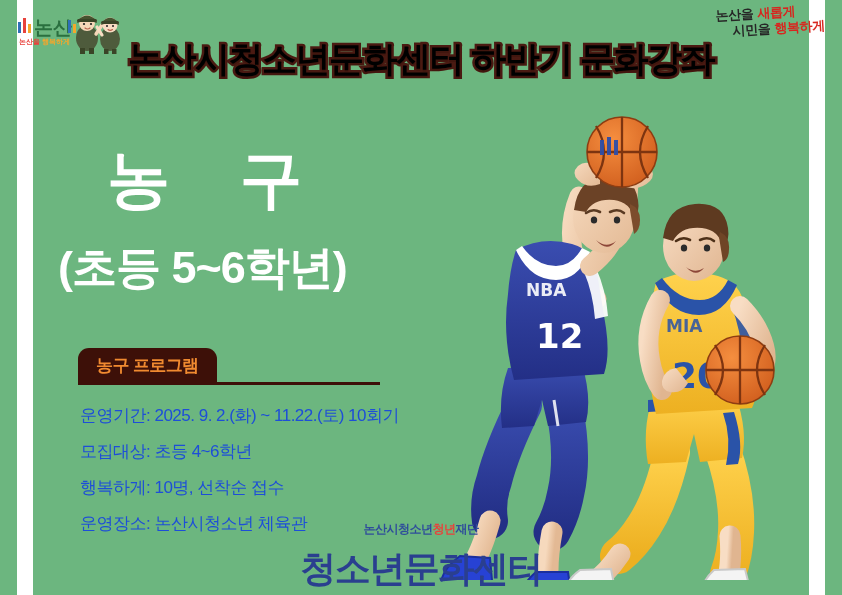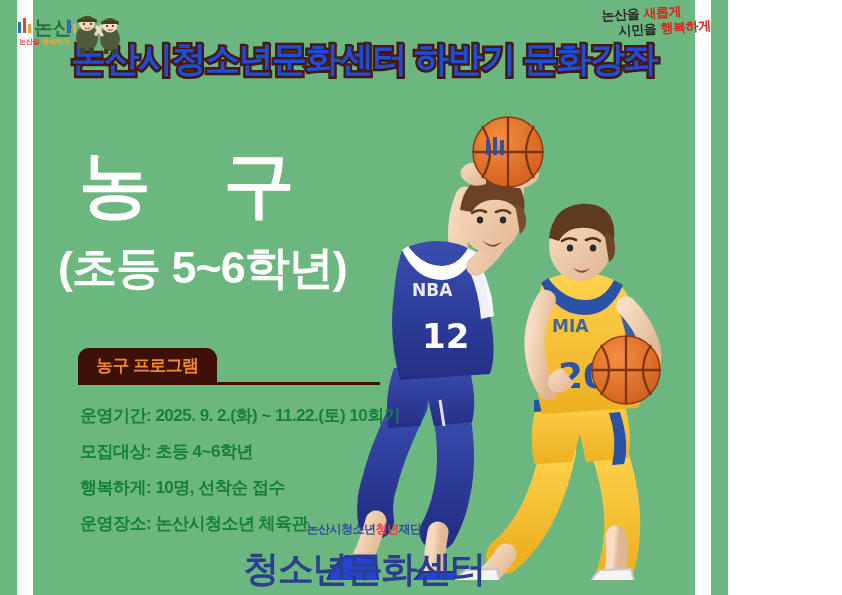--- a/index.html
+++ b/index.html
@@ -2,21 +2,21 @@
 <html lang="ko"><head>
 <meta charset="utf-8">
 <style>
   html, body {
     margin: 0;
     padding: 0;
     background: #ffffff;
   }
   #poster {
     position: relative;
-    width: 728px;
+    width: 842px;
     height: 595px;
     overflow: hidden;
     background: #ffffff;
     font-family: "Liberation Sans", "DejaVu Sans", sans-serif;
   }
   
   .edge-band {
     position: absolute;
     top: 0;
     bottom: 0;
@@ -81,21 +81,21 @@
   
   .main-title {
     position: absolute;
     left: 0; right: 0;
     top: 36px;
     text-align: center;
     z-index: 11;
     font-size: 35px;
     font-weight: 800;
     letter-spacing: -1.5px;
-    color: #1d4ed8;
+    color: #000000;
     white-space: nowrap;
     -webkit-text-stroke: 5px #4a1a12;
     paint-order: stroke fill;
     text-shadow: 0 2px 0 rgba(40,10,5,.25);
   }
   .sub-title {
     position: absolute;
     left: 0; right: 0;
     top: 88px;
     text-align: center;
@@ -105,24 +105,24 @@
     letter-spacing: -1px;
     color: #f5c542;
     white-space: nowrap;
     -webkit-text-stroke: 4.5px #3b1409;
     paint-order: stroke fill;
   }
 
   
   .course-name {
     position: absolute;
-    left: 79px;
+    left: 107px;
     top: 148px;
     z-index: 11;
-    font-size: 72px;
+    font-size: 63px;
     font-weight: 800;
     color: #ffffff;
     letter-spacing: 26px;
     line-height: 1;
     white-space: nowrap;
   }
   .course-grade {
     position: absolute;
     left: 58px;
     top: 244px;
@@ -174,22 +174,22 @@
 
   
   .details {
     position: absolute;
     left: 80px;
     top: 404px;
     z-index: 11;
   }
   .detail-line {
     font-size: 17px;
-    font-weight: 700;
-    color: #15803d;
+    font-weight: 400;
+    color: #1d4ed8;
     letter-spacing: -0.5px;
     margin-bottom: 13px;
     white-space: nowrap;
   }
 
   
   .foot-logo {
     position: absolute;
     left: 0; right: 0;
     bottom: 8px;

